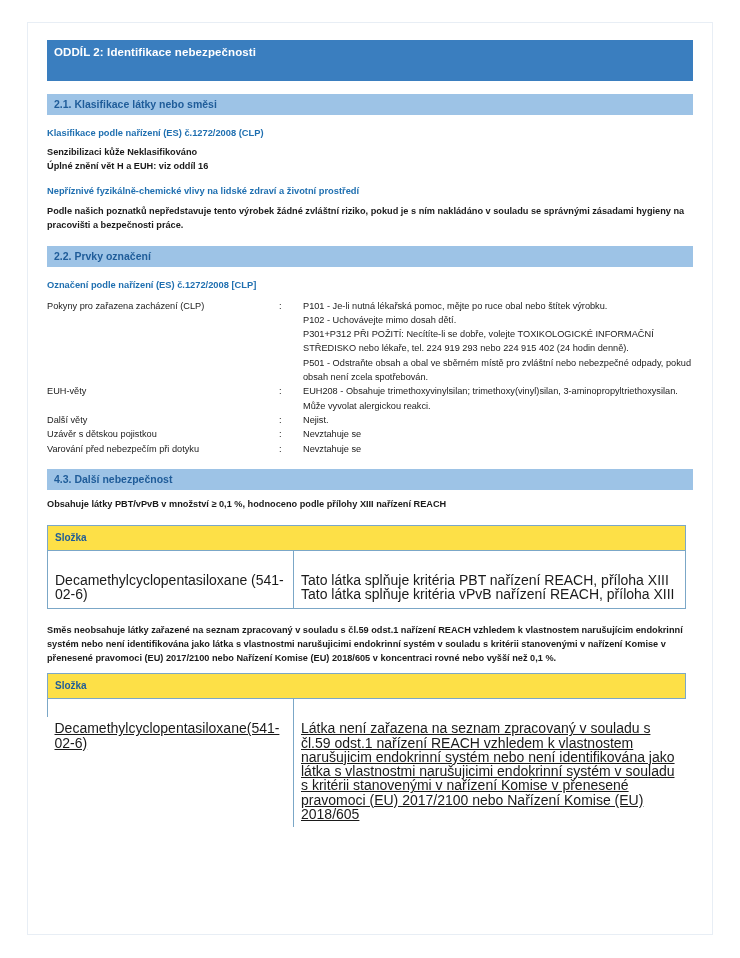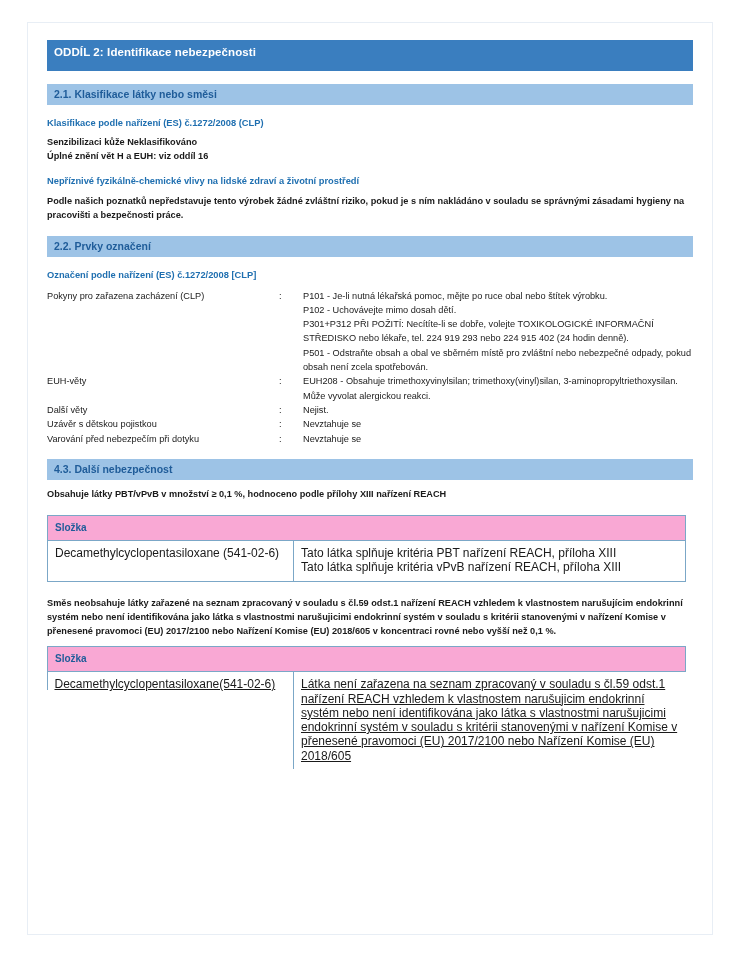--- a/index.html
+++ b/index.html
@@ -39,21 +39,21 @@
     top: 40px;
     width: 646px;
   }
 
   
   .section-bar {
     background: #3a7ebf;
     color: #ffffff;
     font-size: 11.5px;
     font-weight: bold;
-    padding: 5px 0 12px 7px;
+    padding: 5px 0 22px 7px;
     line-height: 14px;
     letter-spacing: 0.1px;
   }
   .subsection-bar {
     background: #9dc3e6;
     color: #1f5c99;
     font-size: 10.5px;
     font-weight: bold;
     padding: 4px 16px 4px 7px;
     line-height: 13px;
@@ -109,36 +109,36 @@
   .def-value div { white-space: normal; }
 
   
   .data-table {
     margin-top: 14px;
     width: 638px;
     border-collapse: collapse;
     table-layout: fixed;
   }
   .data-table th {
-    background: #f9a8d4;
+    background: #fde047;
     color: #1f5c99;
     font-size: 10px;
     font-weight: bold;
     text-align: left;
     padding: 5px 8px 5px 7px;
     border: 1px solid #7ba7c7;
     line-height: 14px;
     margin-top: 20px;
   }
   .data-table td {
-    font-size: 12px;
+    font-size: 14px;
     line-height: 14.3px;
     color: #1a1a1a;
     vertical-align: top;
-    padding: 5px 8px 6px 7px;
+    padding: 22px 8px 6px 7px;
     border: 1px solid #7ba7c7;
   }
   .col-a { width: 246px; }
   .col-b { width: 392px; }
 
   
   .data-table.open td {
     border: none;
     border-left: 1px solid #7ba7c7;
     text-decoration: underline;

